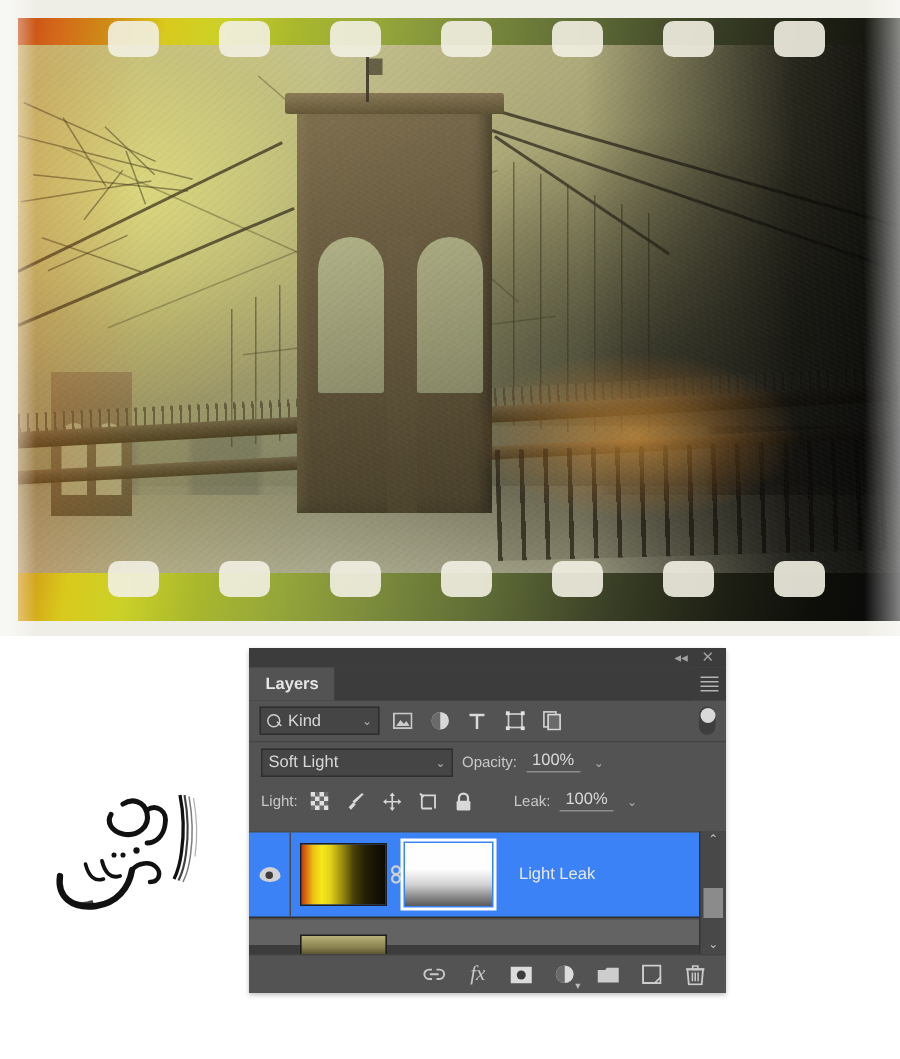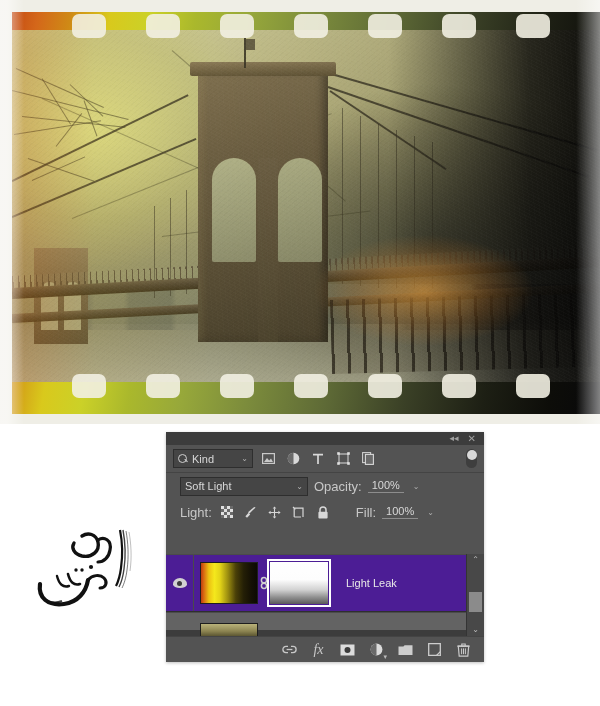--- a/index.html
+++ b/index.html
@@ -230,43 +230,43 @@
   .toggle {
     margin-left: auto; width: 11px; height: 19px; border-radius: 6px;
     background: #3e3e3e; position: relative; flex: 0 0 auto;
   }
   .toggle i {
     position: absolute; left: 0.5px; top: 0.5px; width: 10px; height: 10px;
     border-radius: 50%; background: #d9d9d9;
   }
 
   .ps-row {
-    height: 26px; display: flex; align-items: center; padding: 0 14px; gap: 6px;
+    height: 26px; display: flex; align-items: center; padding: 0 8px; gap: 6px;
     background: #535353;
   }
-  .ps-row .lbl { color: #c8c8c8; font-size: 13px; }
+  .ps-row .lbl { color: #c8c8c8; font-size: 10px; }
   .ps-select.blend { width: 128px; }
   .numfield {
     color: #d8d8d8; font-size: 11px; border-bottom: 1px solid #8d8d8d;
     padding: 0 4px 1px 4px; min-width: 34px; text-align: center;
   }
   .stepper { color: #aeaeae; font-size: 8px; padding-left: 3px; }
   .lockbtn {
     width: 18px; height: 18px; display: flex; align-items: center; justify-content: center;
     color: #cacaca;
   }
 
   
   .ps-list {
     position: absolute; left: 0; top: 122px; right: 0; bottom: 26px;
     background: #3c3c3c; overflow: hidden;
   }
   .layer {
     position: relative; height: 58px; display: flex; align-items: center;
-    background: #4c1d95; border-bottom: 1px solid #2f2f2f; border-top: 1px solid #4b4b4b;
+    background: #3b82f6; border-bottom: 1px solid #2f2f2f; border-top: 1px solid #4b4b4b;
     margin-right: 18px;
   }
   .eye-col {
     width: 28px; height: 100%; display: flex; align-items: center; justify-content: center;
     border-right: 1px solid #4a4a4a;
   }
   .eye {
     width: 14px; height: 10px; border-radius: 50% 50% 50% 50% / 62% 62% 38% 38%;
     background: #d2d2d2; position: relative;
   }
@@ -439,20 +439,32 @@
     </svg>
   </div>
 
   <div class="ps-panel">
 
     <div class="ps-titlebar">
       <span class="tb-icon">◂◂</span>
       <span class="tb-icon tb-close">✕</span>
     </div>
 
+    <div class="ps-tabrow">
+      <div class="ps-tab">Layers</div>
+      <div class="ps-tabfill"></div>
+      <div class="ps-menu">
+        <span class="bars">
+            <i></i>
+            <i></i>
+            <i></i>
+            <i></i>
+          </span>
+      </div>
+    </div>
 
     <div class="ps-filterrow">
       <div class="ps-select kind">
         <span class="mag"></span>
         <span>Kind</span>
         <span class="caret">⌄</span>
       </div>
 
       <div class="fbtn">
         <svg width="13" height="11" viewBox="0 0 13 11">
@@ -535,21 +547,21 @@
           <path d="M1 1 L3.4 3.4 M2.2 11 H9" fill="none" stroke="#d8d8d8" stroke-width="1.2"></path>
           <path d="M2.2 2.2 V11" fill="none" stroke="#d8d8d8" stroke-width="1.2"></path>
         </svg>
       </div>
       <div class="lockbtn">
         <svg width="12" height="13" viewBox="0 0 12 13">
           <path d="M3 6 V4 a3 3 0 0 1 6 0 V6" fill="none" stroke="#d8d8d8" stroke-width="1.5"></path>
           <rect x="1.4" y="5.8" width="9.2" height="6.6" rx="1" fill="#d8d8d8"></rect>
         </svg>
       </div>
-      <span class="lbl" style="margin-left:18px;">Fill:</span>
+      <span class="lbl" style="margin-left:18px;">Leak:</span>
       <span class="numfield">100%</span>
       <span class="stepper">⌄</span>
     </div>
 
     <div class="ps-list">
 
       <div class="layer">
         <div class="eye-col">
           <span class="eye"></span>
         </div>

